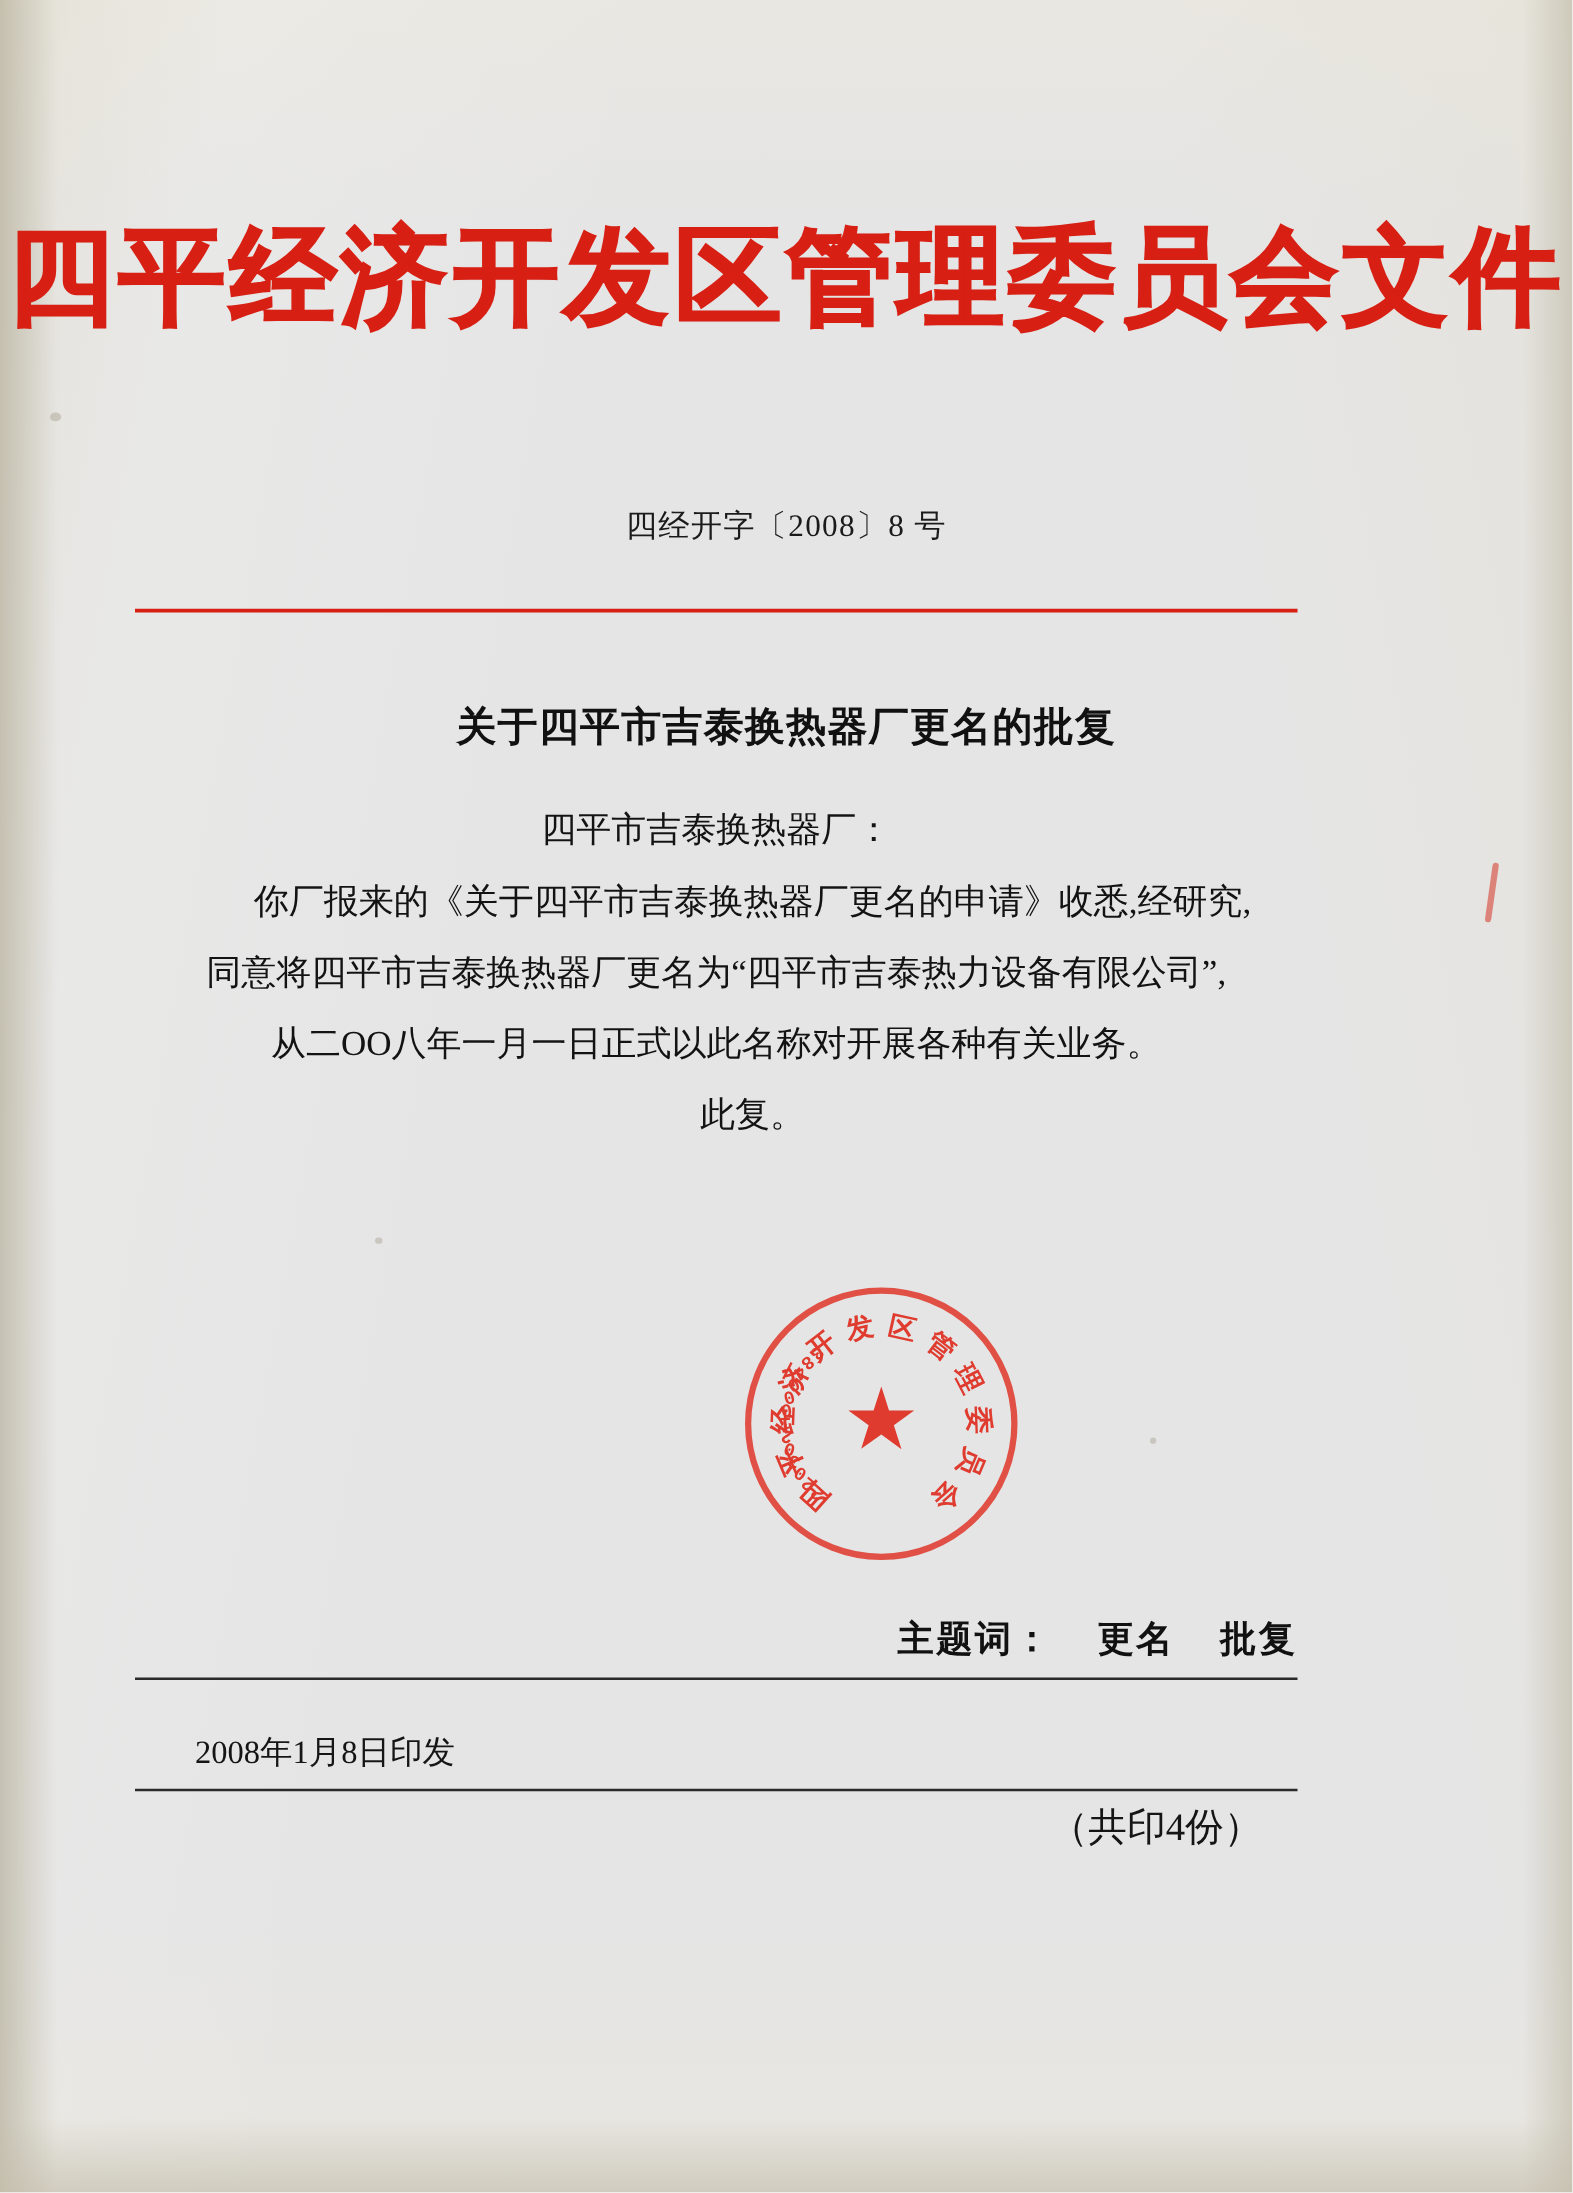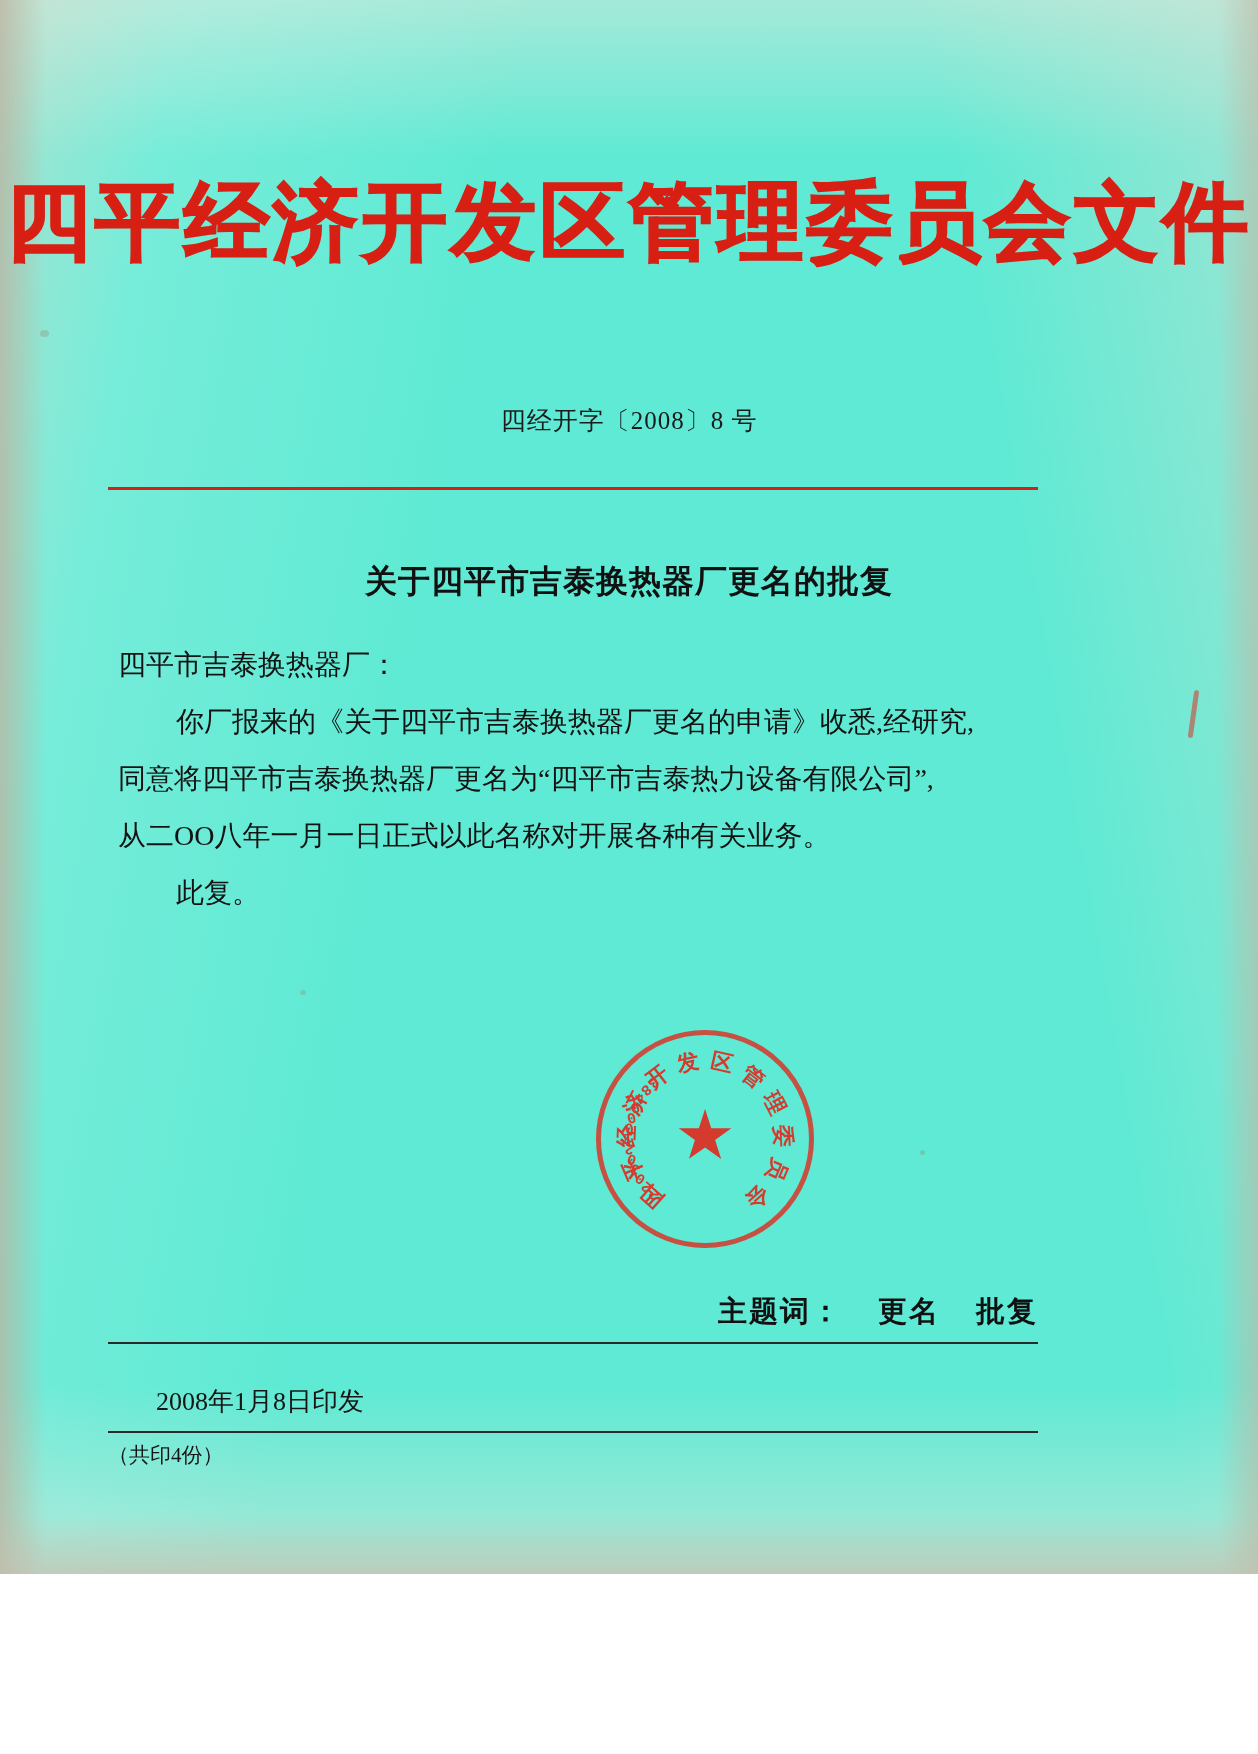--- a/index.html
+++ b/index.html
@@ -7,23 +7,23 @@
     margin: 0;
     padding: 0;
     background: #ffffff;
   }
   body {
     font-family: "Liberation Serif", "DejaVu Serif", serif;
   }
   .page {
     position: relative;
     width: 1258px;
-    height: 1574px;
+    height: 1754px;
     margin: 0 auto;
-    background: #5eead4;
+    background: #e5e5e5;
     overflow: hidden;
   }
   
   .paper-tint {
     position: absolute;
     inset: 0;
     background:
       linear-gradient(100deg, rgba(226,222,206,0.55) 0%, rgba(252,251,247,0.15) 12%, rgba(255,255,255,0) 35%),
       linear-gradient(260deg, rgba(228,224,210,0.45) 0%, rgba(255,255,255,0) 22%),
       linear-gradient(180deg, rgba(236,233,221,0.5) 0%, rgba(255,255,255,0) 10%, rgba(255,255,255,0) 88%, rgba(234,231,219,0.55) 100%);
@@ -102,20 +102,21 @@
   }
 
   .body-block {
     position: absolute;
     top: 636px;
     left: 118px;
     width: 910px;
     font-size: 28px;
     line-height: 57px;
     color: #131313;
+    text-align: center;
   }
   .body-block p {
     margin: 0;
   }
   .indent {
     text-indent: 58px;
   }
 
   .seal {
     position: absolute;
@@ -197,22 +198,22 @@
   .footer-row {
     display: flex;
     justify-content: space-between;
     align-items: center;
     font-size: 26px;
     color: #151515;
     padding: 12px 18px 12px 48px;
   }
   .footer-row .right { padding-right: 60px; margin-top: 28px; }
   .copies {
-    text-align: left;
-    font-size: 21px;
+    text-align: right;
+    font-size: 31px;
     color: #151515;
     padding: 8px 28px 0 0;
   }
 
   .speck {
     position: absolute;
     background: rgba(150,140,120,0.35);
     border-radius: 50%;
     pointer-events: none;
   }

